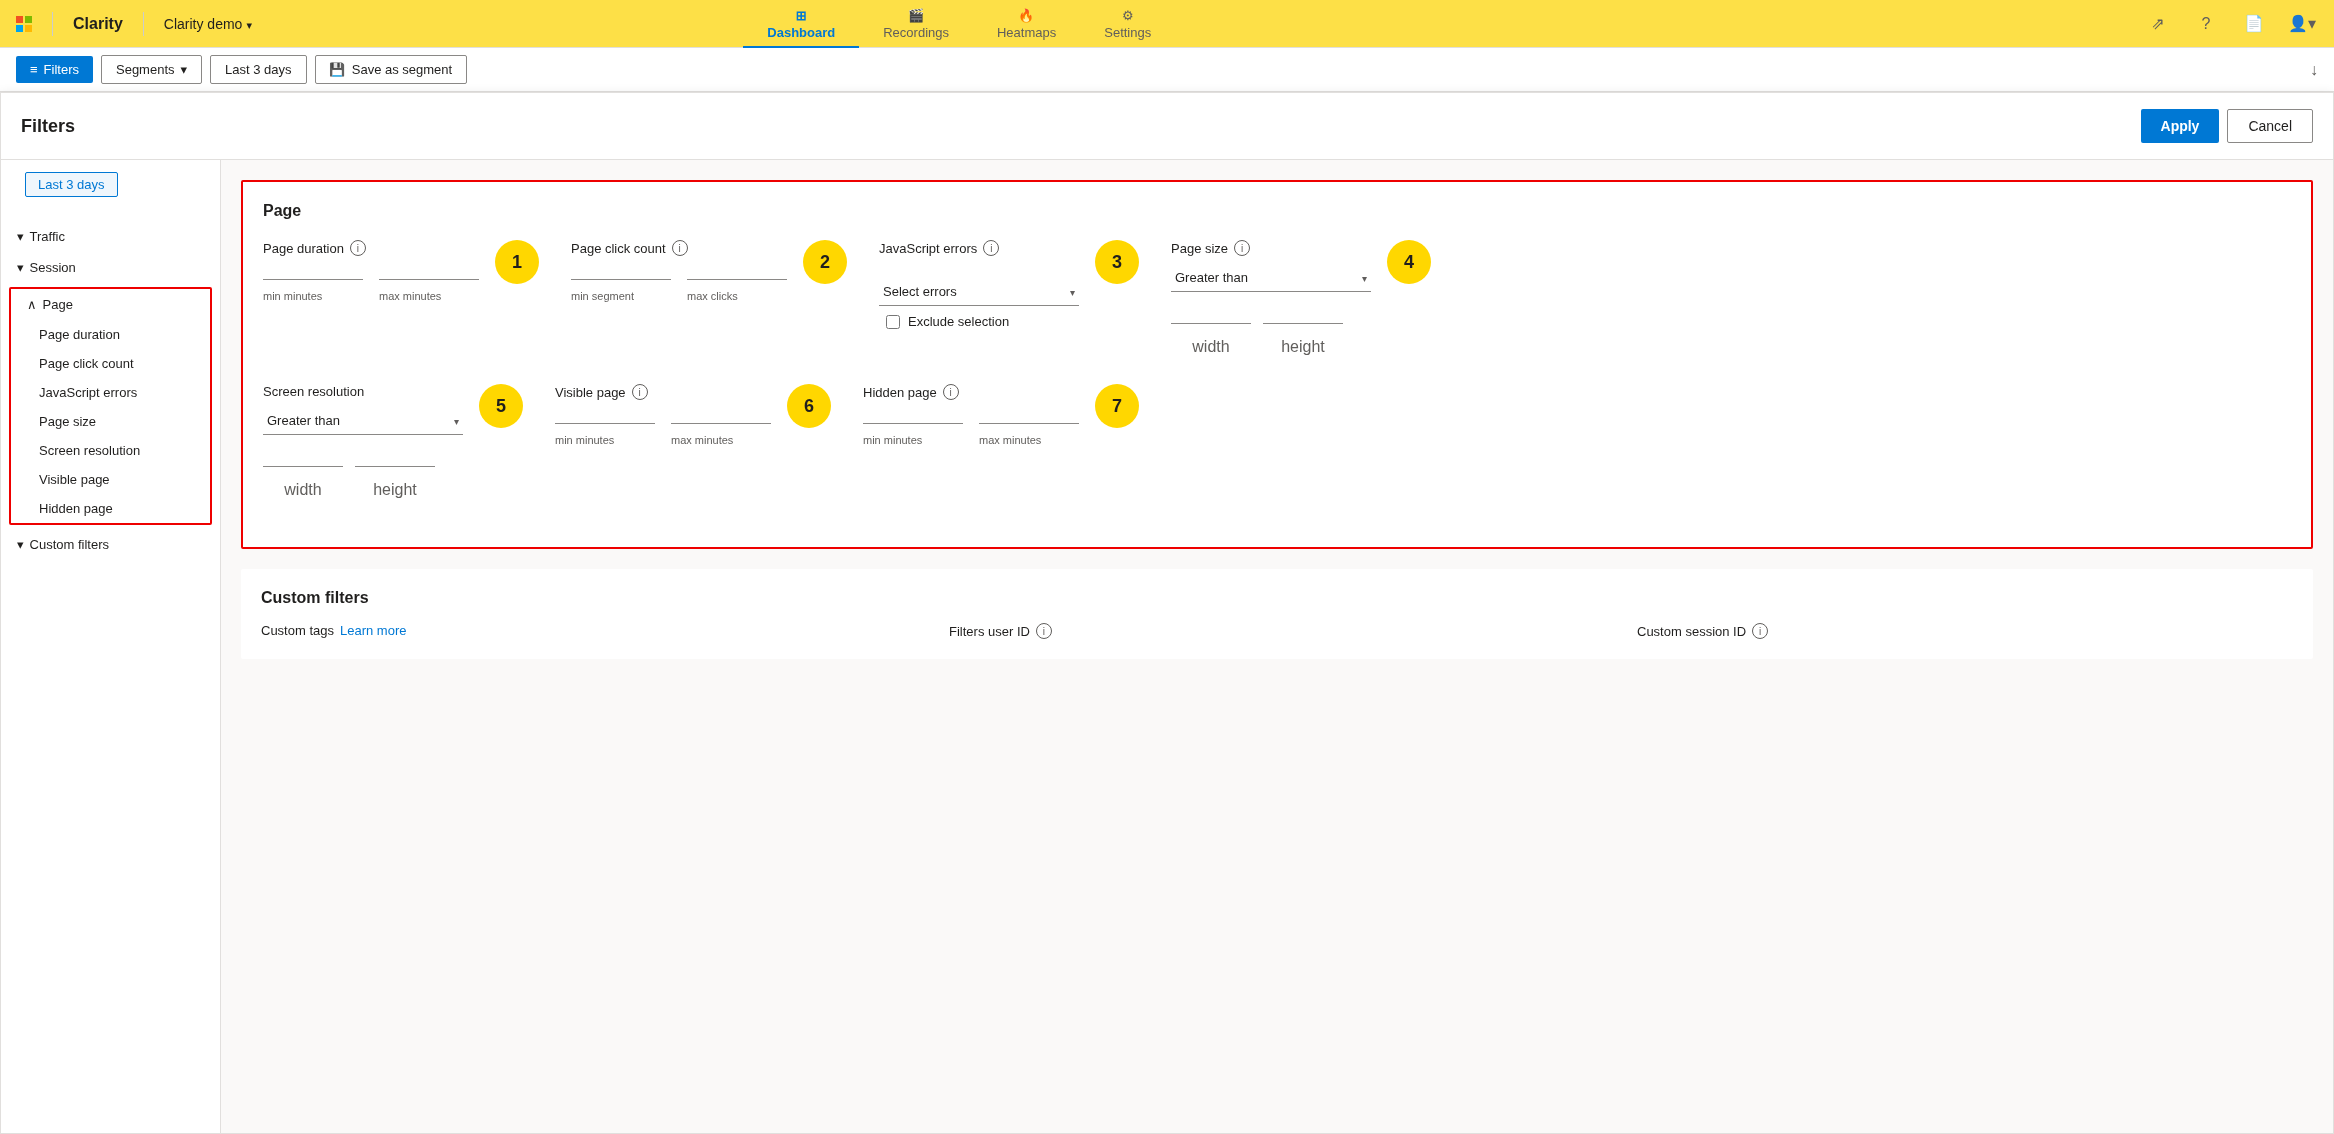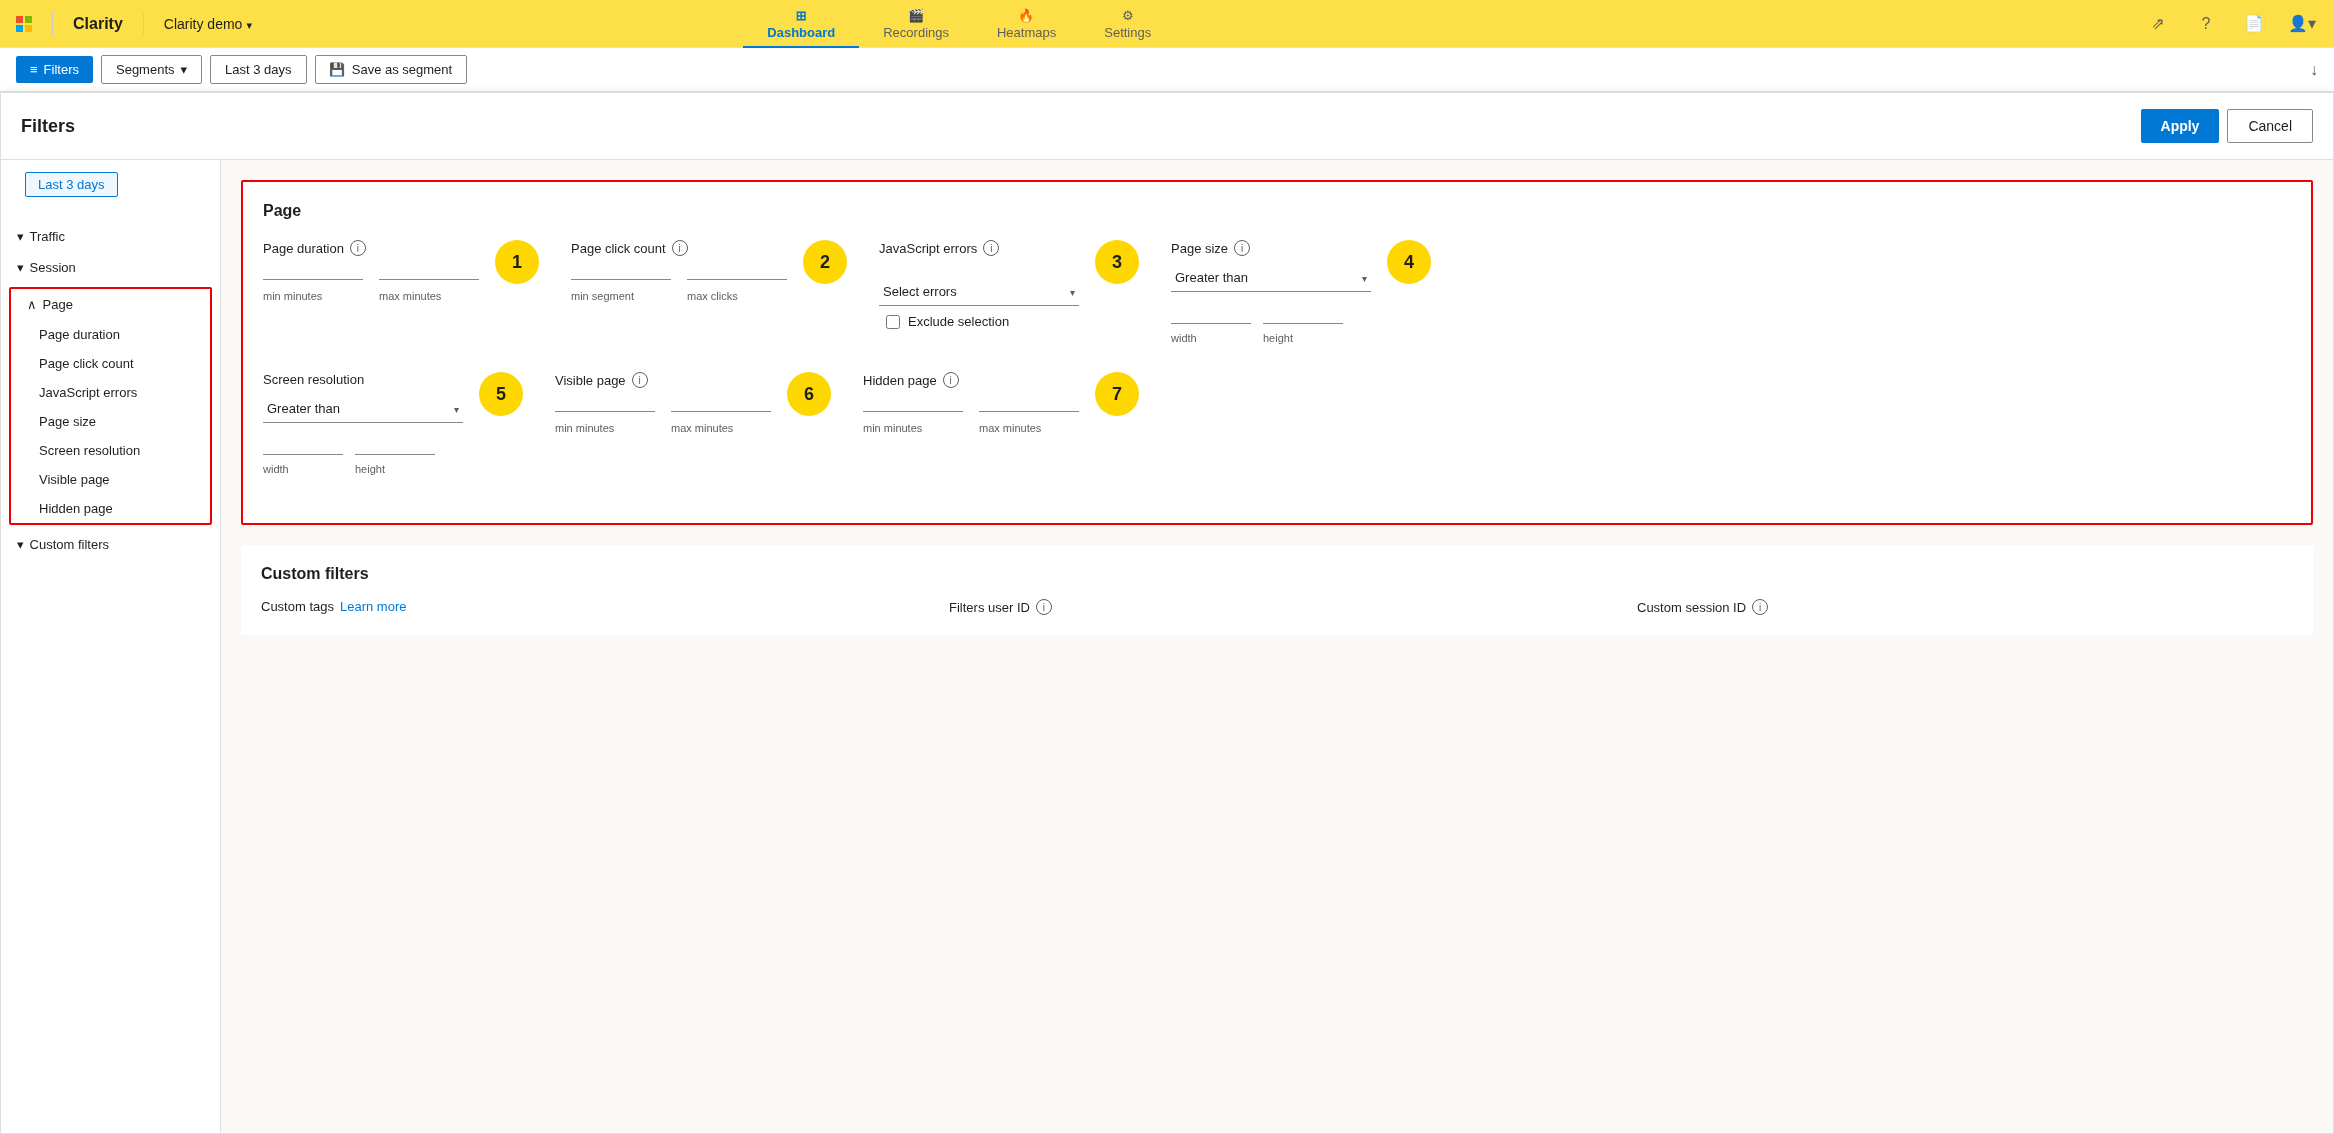--- a/index.html
+++ b/index.html
@@ -110,21 +110,21 @@
     .filter-select-arrow { position: absolute; right: 4px; top: 50%; transform: translateY(-50%); font-size: 10px; color: #605e5c; pointer-events: none; }
 
     
     .checkbox-row { display: flex; align-items: center; gap: 8px; margin-top: 8px; padding-left: 7px; }
     .checkbox-row input[type=checkbox] { width: 14px; height: 14px; }
     .checkbox-label { font-size: 13px; color: #201f1e; }
 
     
     .wh-inputs { display: flex; gap: 12px; margin-top: 8px; }
     .wh-input { border: none; border-bottom: 1px solid #8a8886; padding: 4px 2px; font-size: 13px; width: 80px; background: transparent; outline: none; }
-    .wh-label { font-size: 11px; color: #605e5c; margin-top: 0; }
+    .wh-label { font-size: 16px; color: #605e5c; margin-top: 6px; text-align: center; }
 
     
     .custom-section { background: #fff; padding: 20px; border-radius: 2px; }
     .custom-section .section-title { font-size: 16px; font-weight: 600; margin-bottom: 16px; }
     .custom-row { display: flex; gap: 32px; flex-wrap: wrap; }
     .custom-group { display: flex; flex-direction: column; gap: 6px; min-width: 260px; flex: 1; }
     .custom-label { display: flex; align-items: center; gap: 6px; font-size: 13px; font-weight: 400; }
     .custom-label a { color: #0078d4; text-decoration: none; font-size: 13px; }
 
     

